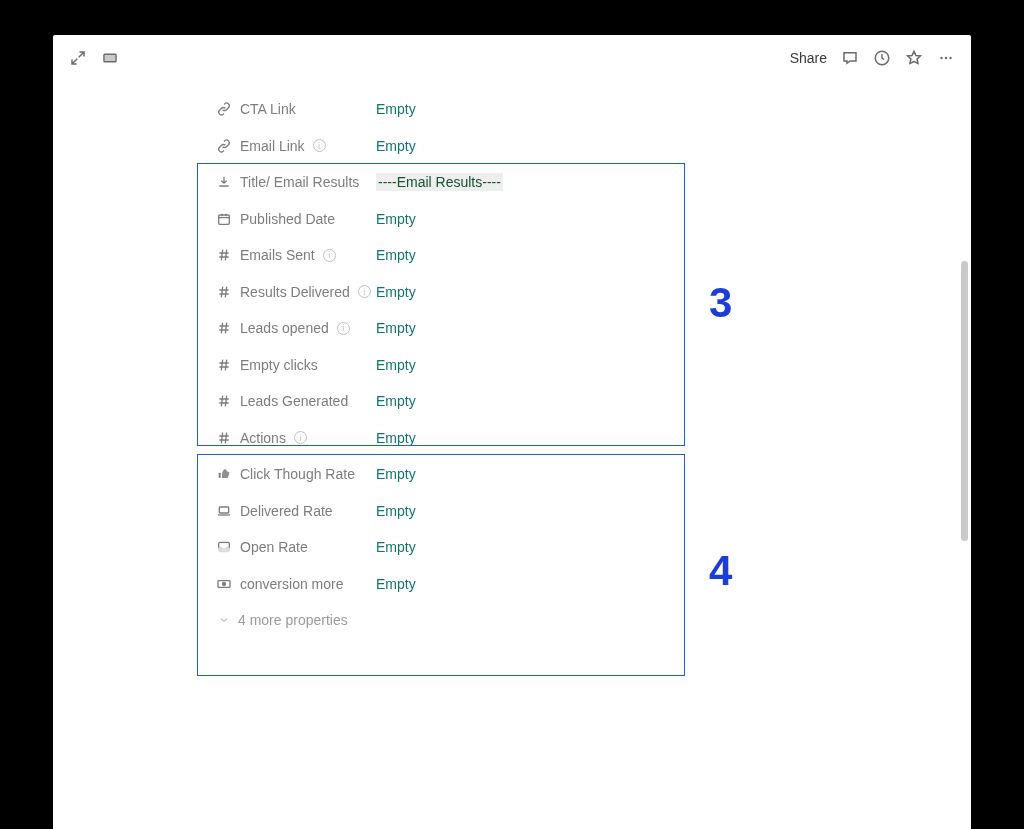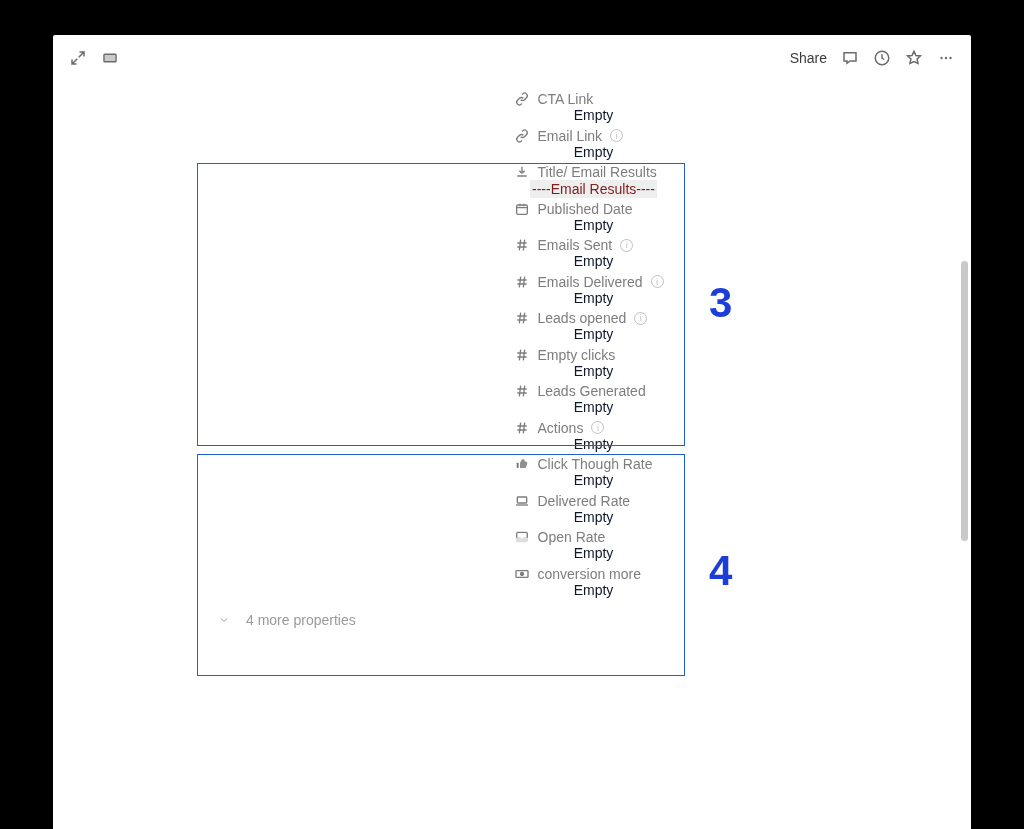--- a/index.html
+++ b/index.html
@@ -49,21 +49,20 @@
     }
     .content {
       padding-left: 163px;
       padding-top: 10px;
       position: relative;
     }
     .prop-row {
       display: flex;
       align-items: center;
       height: 36.5px;
-      flex-direction: column;
     }
     .prop-key {
       display: flex;
       align-items: center;
       width: 160px;
       gap: 8px;
       color: #7d7d7d;
       font-size: 14px;
     }
     .prop-key .picon {
@@ -83,24 +82,24 @@
       display: inline-flex;
       align-items: center;
       justify-content: center;
       font-size: 9px;
       color: #c0c0c0;
       font-style: normal;
       flex-shrink: 0;
     }
     .prop-val {
       font-size: 14px;
-      color: #7f1d1d;
+      color: #14532d;
     }
     .prop-val.empty {
-      color: #0f172a;
+      color: #0f766e;
     }
     .prop-val.hl {
       background: #eeeeee;
       padding: 1px 2px;
     }
     .box {
       position: absolute;
       border: 1.5px solid #1f5fd1;
       pointer-events: none;
     }
@@ -121,21 +120,21 @@
       font-size: 42px;
       font-weight: 900;
       color: #1c3dd7;
       font-family: Arial Black, Arial, sans-serif;
     }
     .badge3 { left: 656px; top: 244px; }
     .badge4 { left: 656px; top: 512px; }
     .more-props {
       display: flex;
       align-items: center;
-      gap: 16px;
+      gap: 8px;
       color: #9a9a9a;
       font-size: 14px;
       margin-top: 10px;
       padding-left: 2px;
     }
     .more-props .chev {
       width: 12px;
       height: 12px;
       display: inline-flex;
     }
@@ -260,21 +259,21 @@
         </div>
         <div class="prop-val empty">Empty</div>
       </div>
       <div class="prop-row">
         <div class="prop-key">
           <span class="picon">
             <svg viewBox="0 0 24 24" fill="none" stroke="currentColor" stroke-width="2">
               <path d="M5 9h14M5 15h14M10 4 8 20M16 4l-2 16"></path>
             </svg>
           </span>
-          <span>Emails Delivered</span>
+          <span>Results Delivered</span>
           <span class="info-dot">i</span>
         </div>
         <div class="prop-val empty">Empty</div>
       </div>
       <div class="prop-row">
         <div class="prop-key">
           <span class="picon">
             <svg viewBox="0 0 24 24" fill="none" stroke="currentColor" stroke-width="2">
               <path d="M5 9h14M5 15h14M10 4 8 20M16 4l-2 16"></path>
             </svg>

